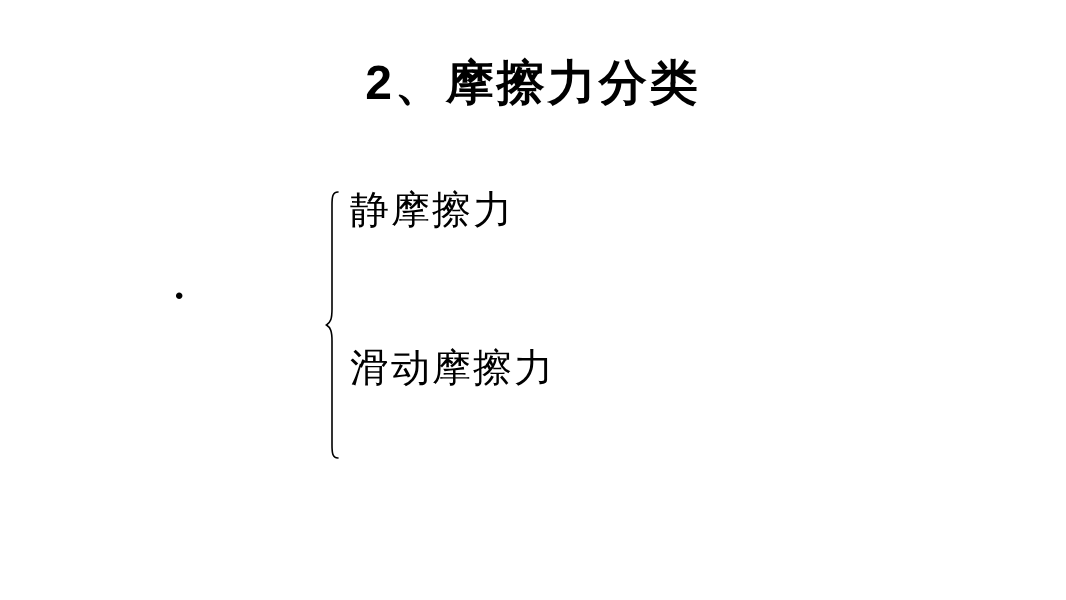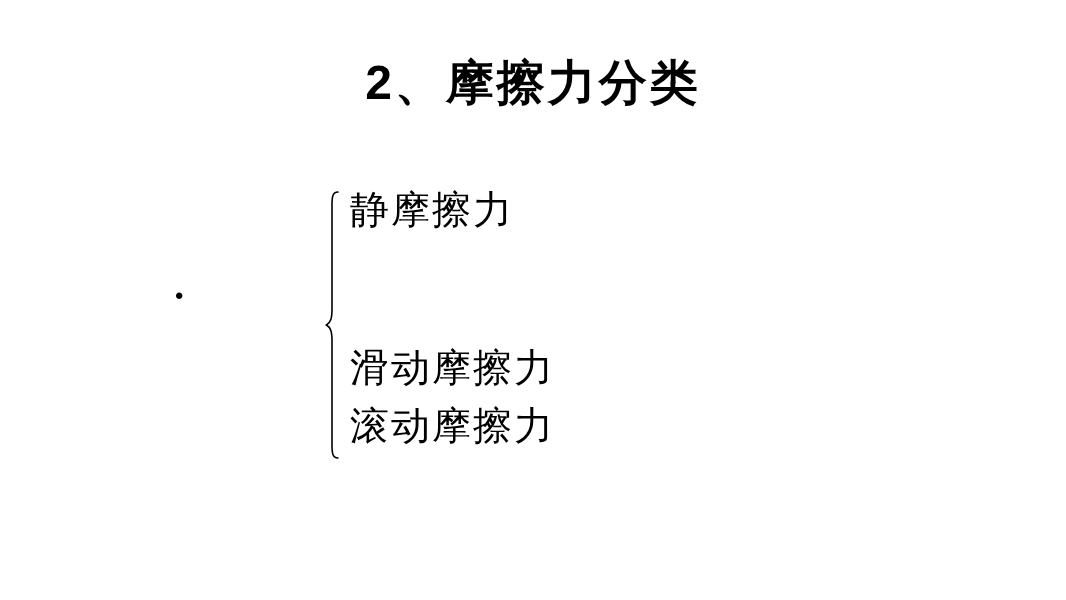--- a/index.html
+++ b/index.html
@@ -84,15 +84,14 @@
   </div>
 
   <svg class="brace" viewBox="0 0 16 268" aria-hidden="true">
     <path d="M14 1 C8.5 1 8 6 8 14 L8 118 C8 128 6.5 131.5 2.5 134 C6.5 136.5 8 140 8 150 L8 254 C8 262 8.5 267 14 267" fill="none" stroke="#000000" stroke-width="1.6" stroke-linecap="round"></path>
   </svg>
 
   <div class="branch-label branch-0">静摩擦力</div>
 
   <div class="branch-label branch-1">滑动摩擦力</div>
 
-  <div class="branch-label branch-2">滚动摩擦力</div>
 
 </div>
 
 </body></html>

